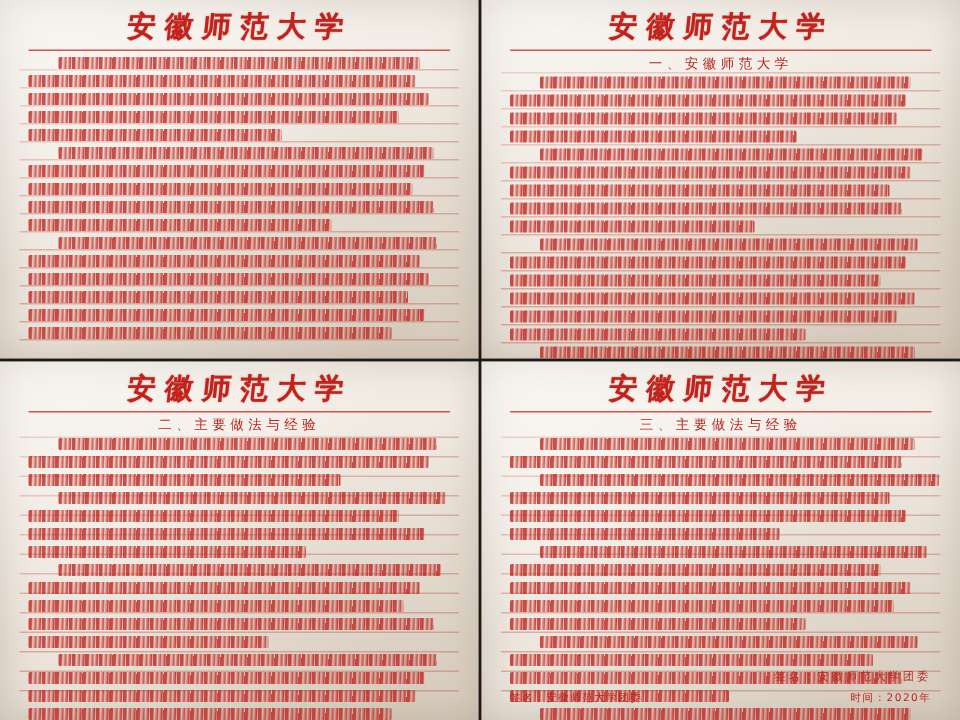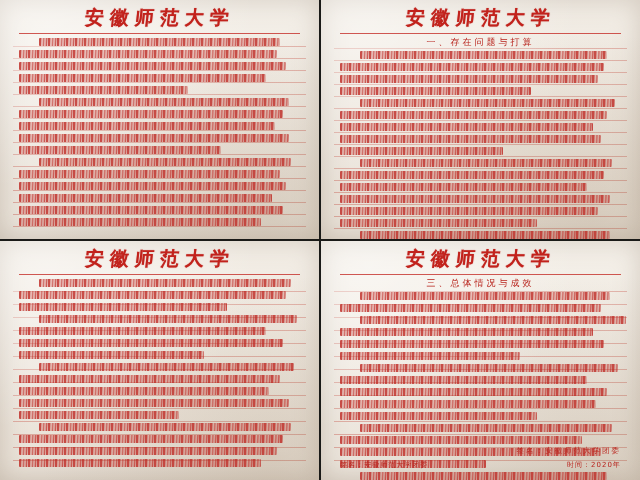--- a/index.html
+++ b/index.html
@@ -261,21 +261,21 @@
         <div class="rule" style="top:180px"></div>
       <div class="rule" style="top:192px"></div>
         <div class="rule" style="top:204px"></div>
       <div class="rule" style="top:216px"></div>
         <div class="rule" style="top:228px"></div>
     </div>
     <div class="masthead">
       <span class="uni">安徽师范大学</span>
       <div class="uline"></div>
     </div>
-    <div class="doc-title">一、存在问题与打算</div>
+    <div class="doc-title">一、安徽师范大学</div>
     <div class="hand">
       <div class="hline ind">
           <i style="left:7%;width:88%"></i>
         </div>
       <div class="hline">
           <i style="left:0%;width:94%"></i>
         </div>
       <div class="hline">
           <i style="left:0%;width:92%"></i>
         </div>
@@ -336,20 +336,21 @@
         <div class="rule" style="top:167px"></div>
       <div class="rule" style="top:180px"></div>
         <div class="rule" style="top:193px"></div>
       <div class="rule" style="top:206px"></div>
         <div class="rule" style="top:219px"></div>
     </div>
     <div class="masthead">
       <span class="uni">安徽师范大学</span>
       <div class="uline"></div>
     </div>
+    <div class="doc-title">二、主要做法与经验</div>
     <div class="hand">
       <div class="hline ind">
           <i style="left:7%;width:90%"></i>
         </div>
       <div class="hline">
           <i style="left:0%;width:95%"></i>
         </div>
       <div class="hline">
           <i style="left:0%;width:74%"></i>
         </div>
@@ -410,21 +411,21 @@
         <div class="rule" style="top:167px"></div>
       <div class="rule" style="top:180px"></div>
         <div class="rule" style="top:193px"></div>
       <div class="rule" style="top:206px"></div>
         <div class="rule" style="top:219px"></div>
     </div>
     <div class="masthead">
       <span class="uni">安徽师范大学</span>
       <div class="uline"></div>
     </div>
-    <div class="doc-title">三、总体情况与成效</div>
+    <div class="doc-title">三、主要做法与经验</div>
     <div class="hand">
       <div class="hline ind">
           <i style="left:7%;width:89%"></i>
         </div>
       <div class="hline">
           <i style="left:0%;width:93%"></i>
         </div>
       <div class="hline ind">
           <i style="left:7%;width:95%"></i>
         </div>

